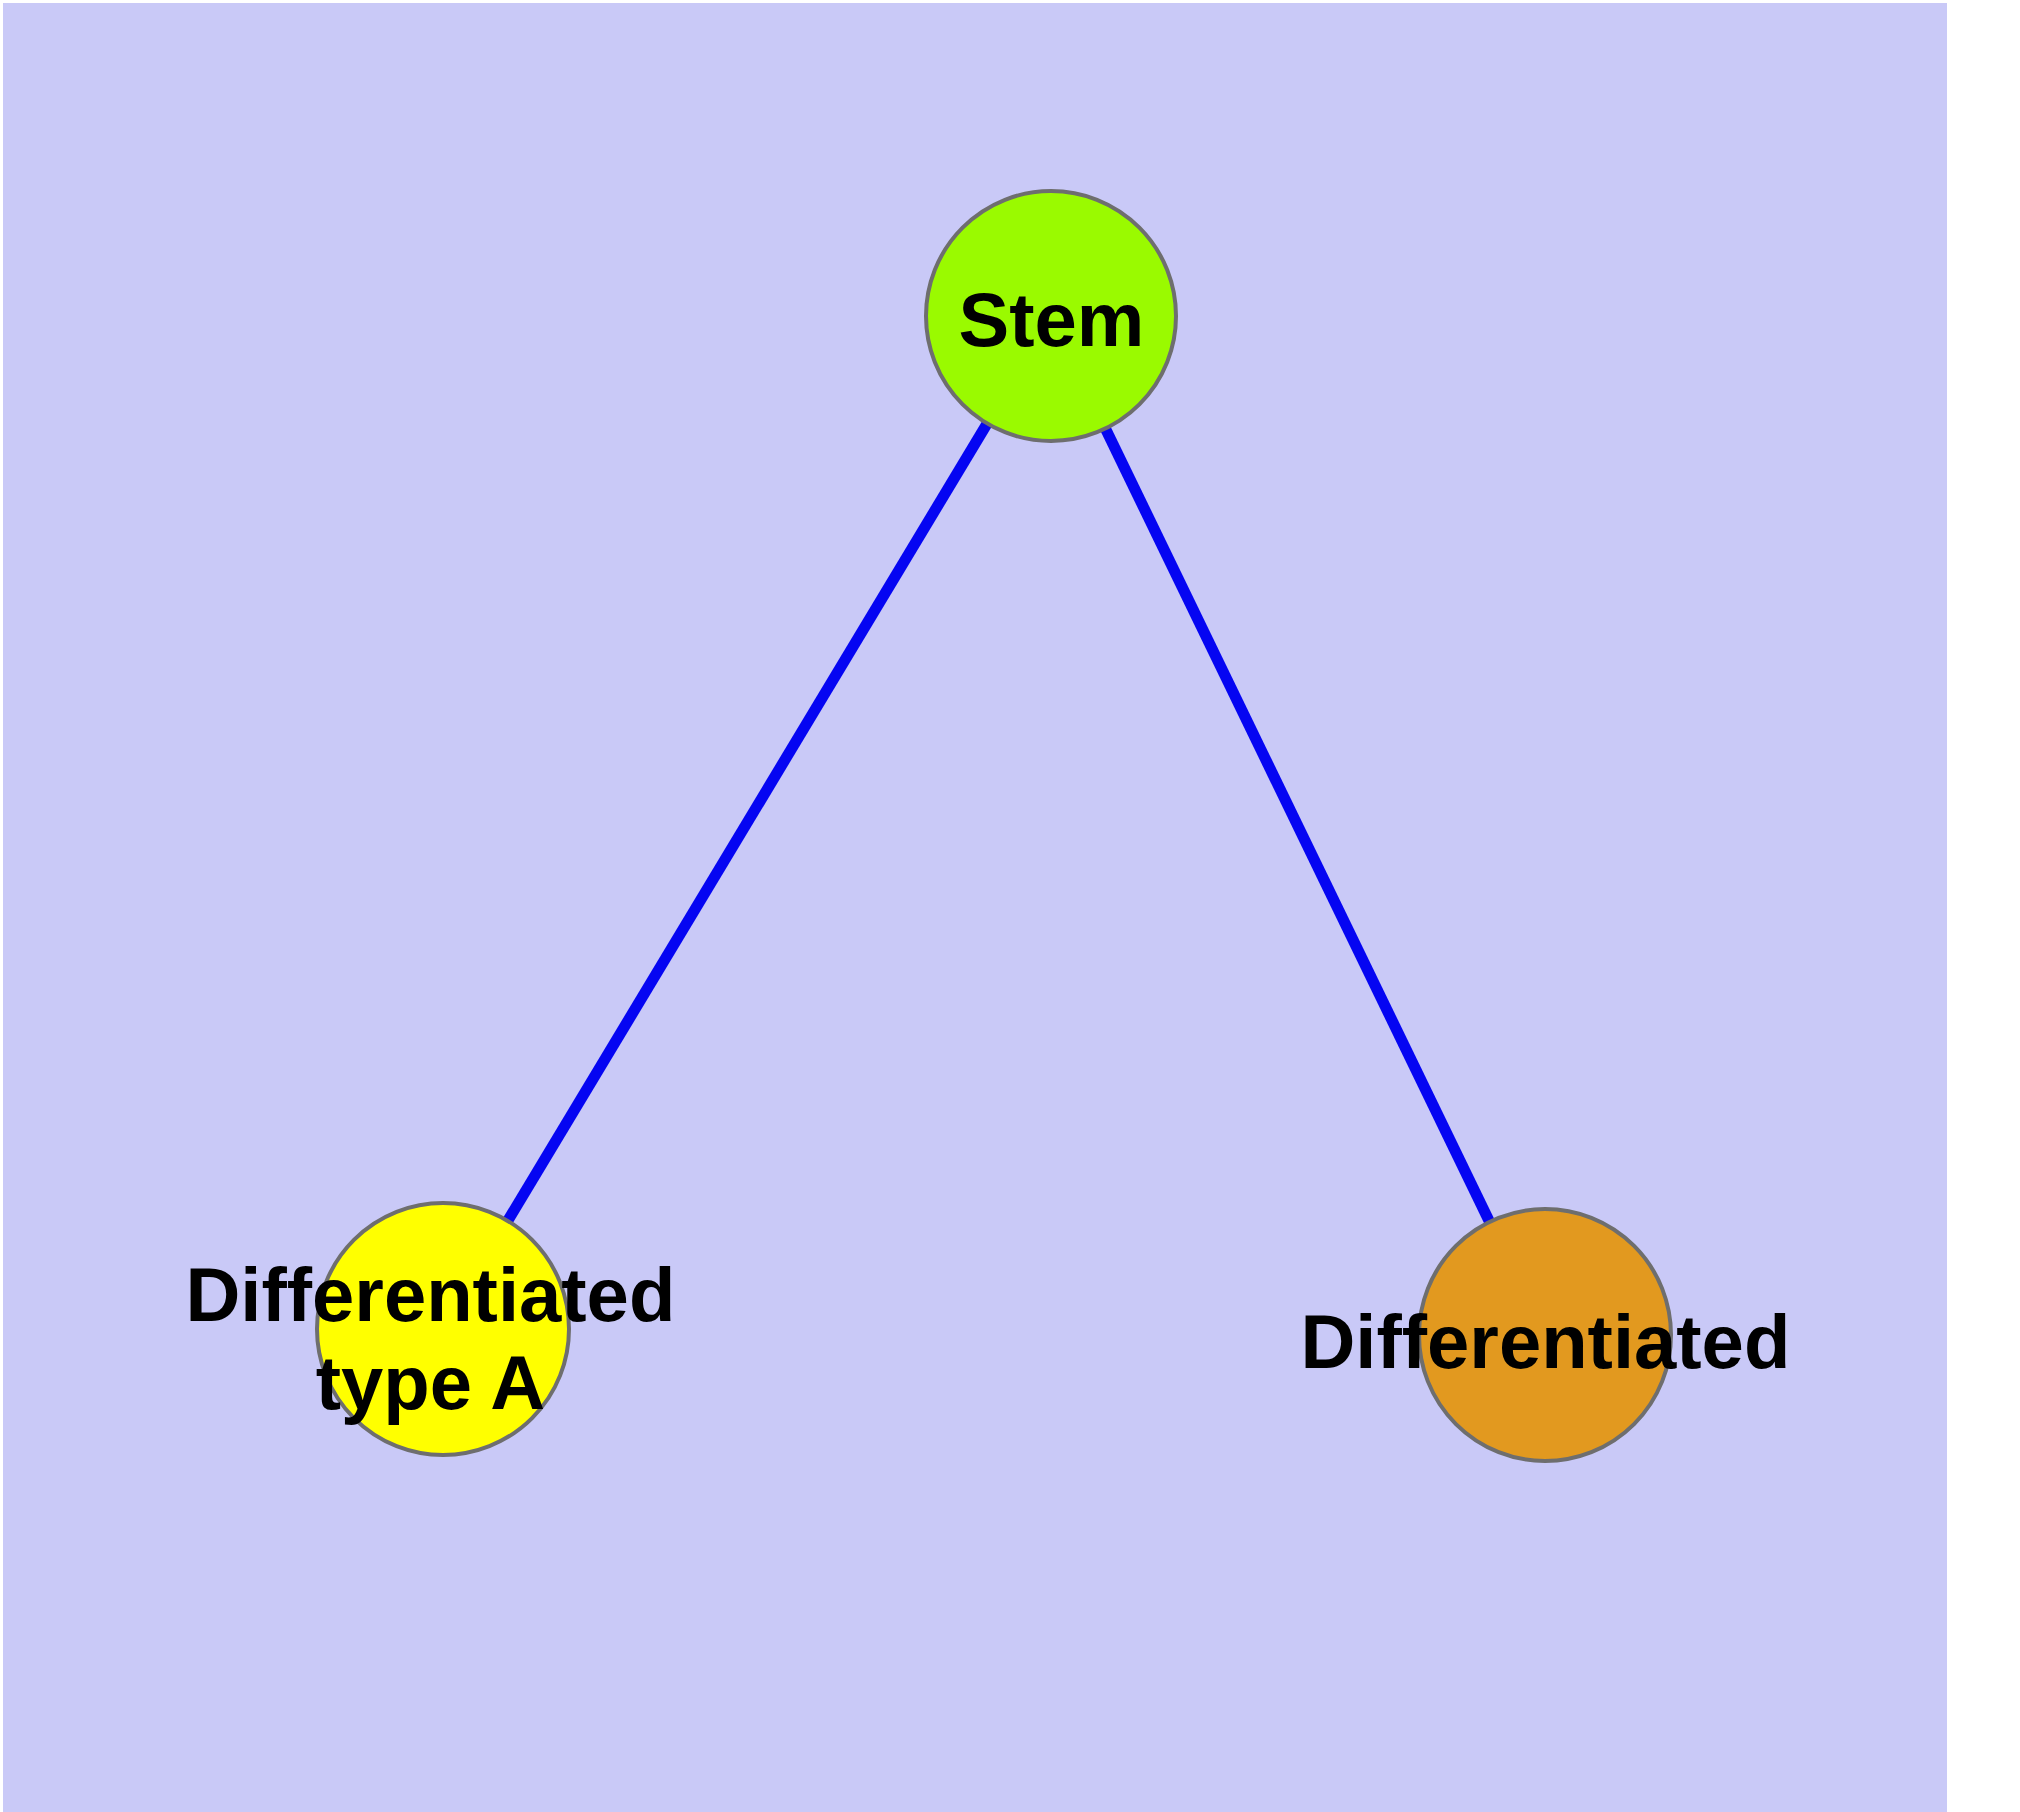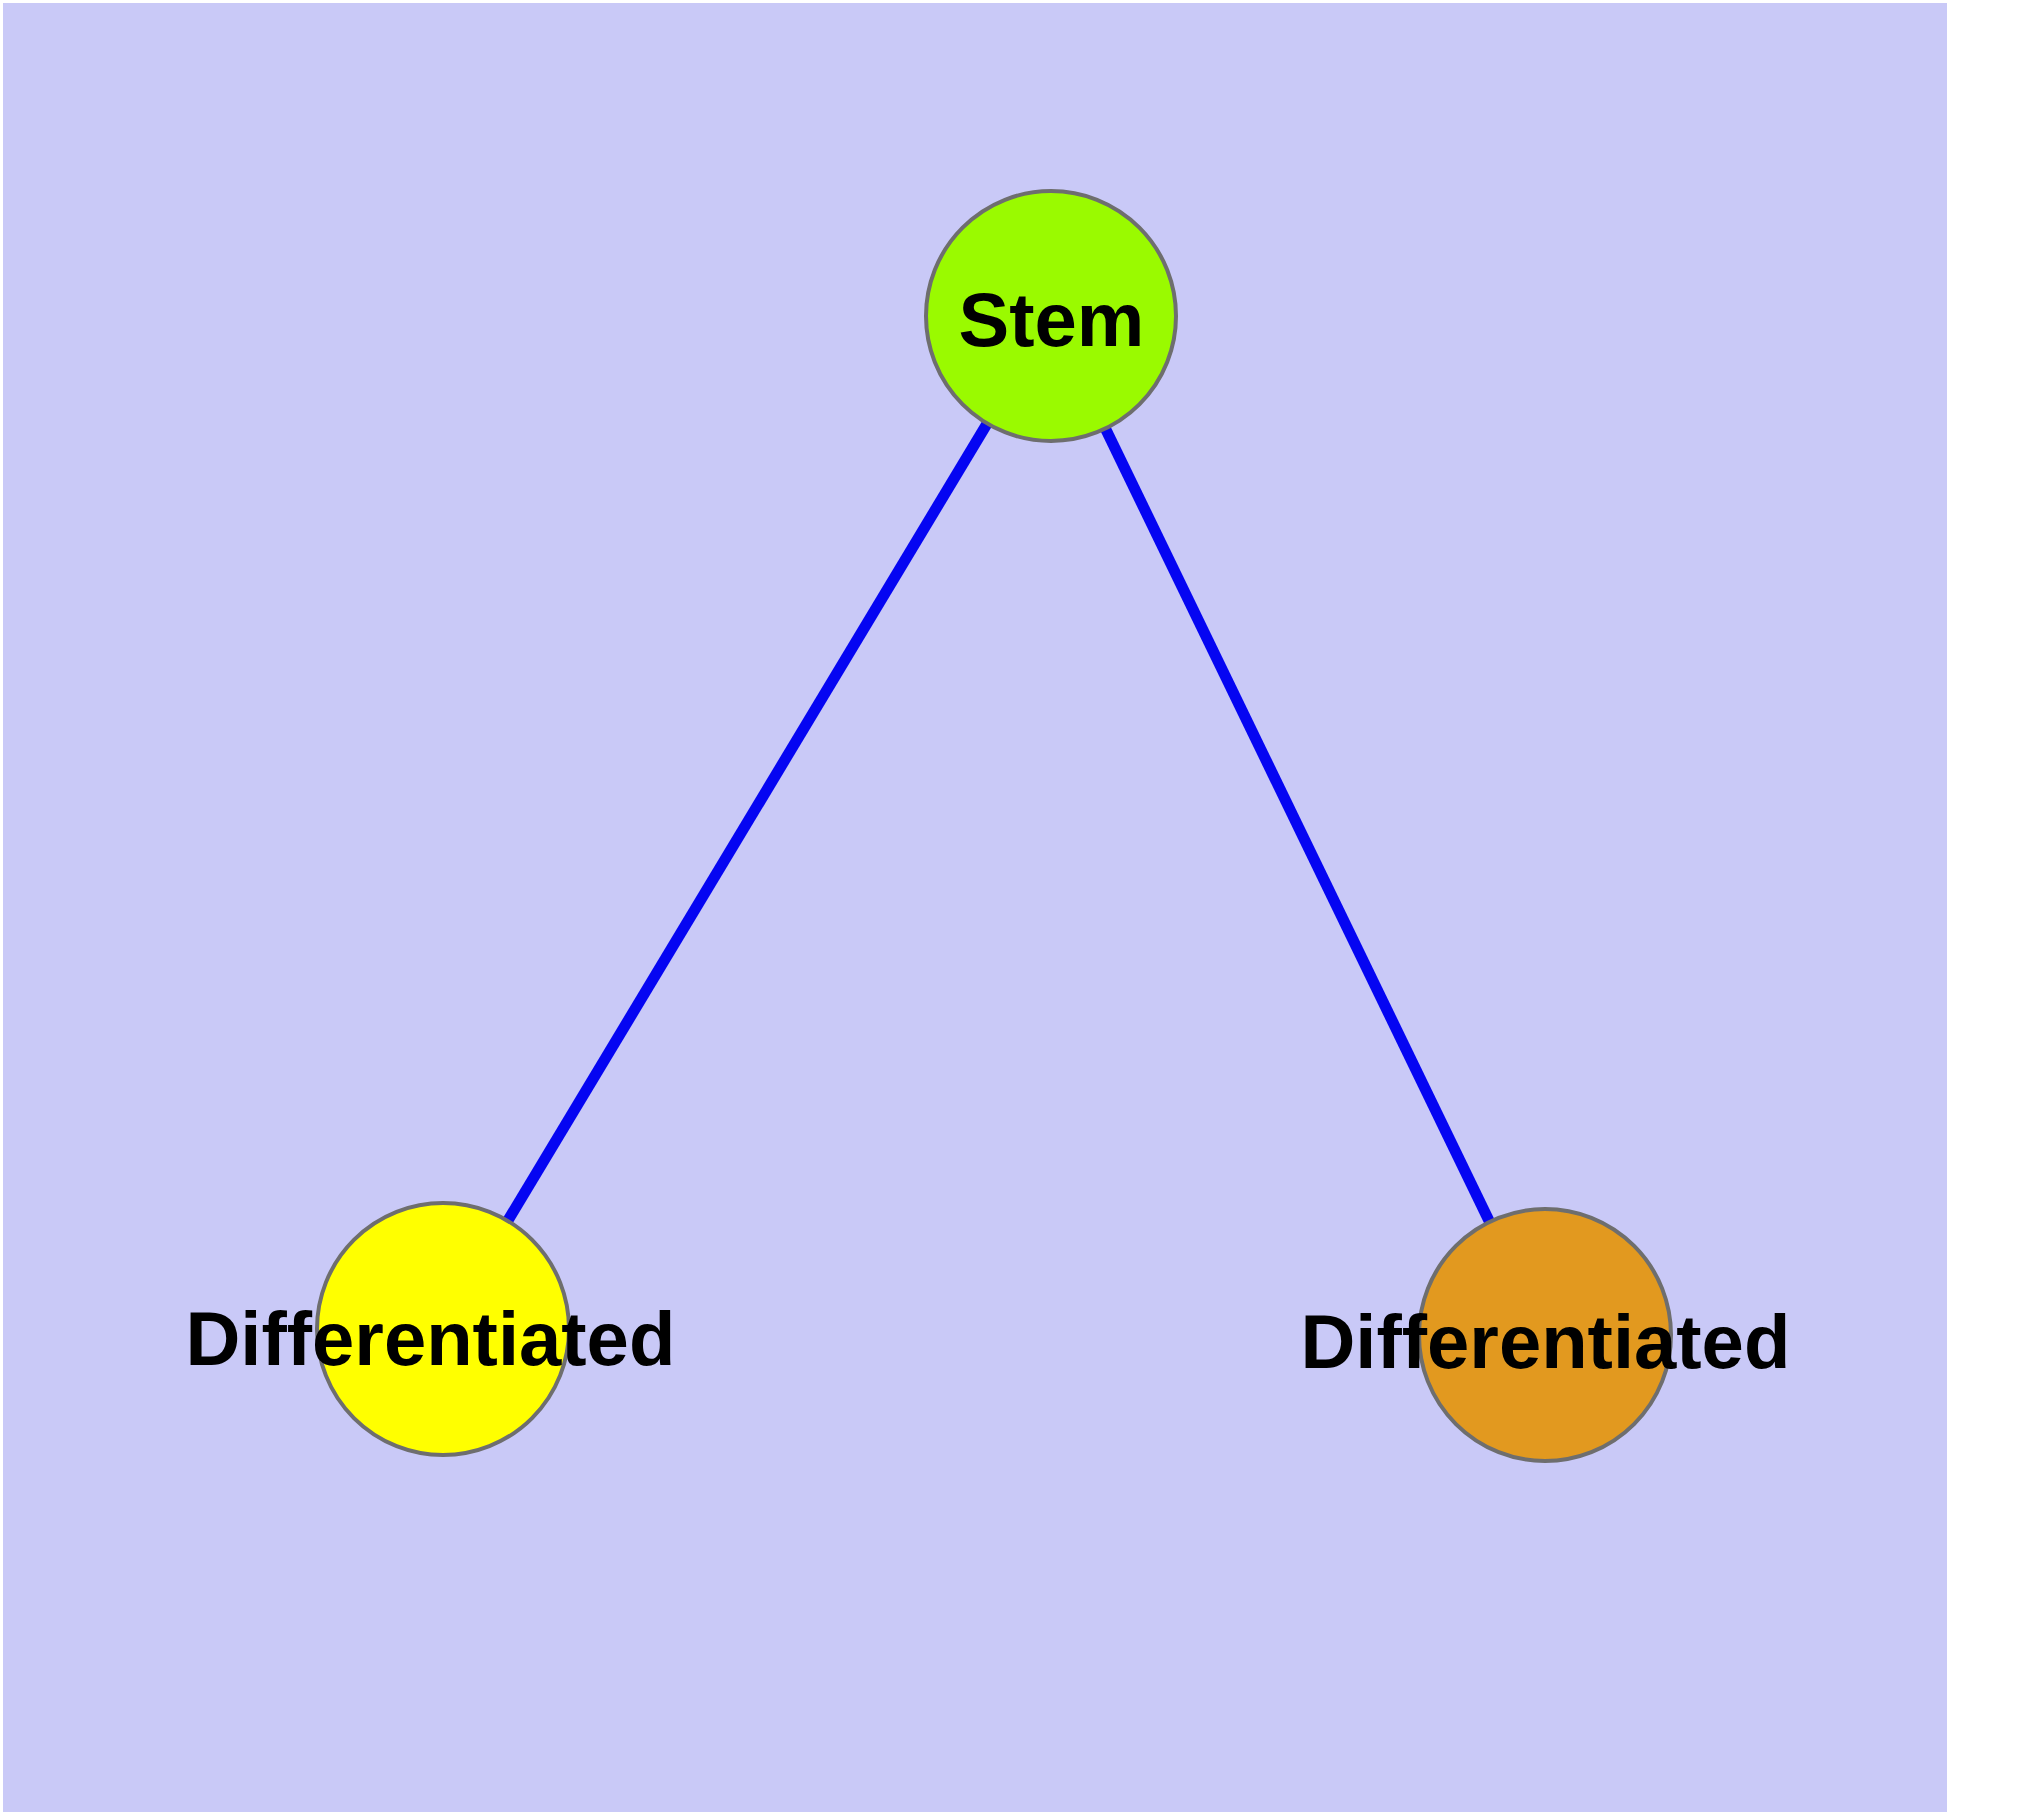--- a/index.html
+++ b/index.html
@@ -60,20 +60,21 @@
         <line x1="1237" y1="370" x2="1819" y2="1572" stroke="#0505F2" stroke-width="13"></line>
       </svg>
 
   <div class="node" style="left: 921px; top: 186px; width: 254px; height: 254px; background: rgb(154, 250, 0); border: 4.2px solid rgb(110, 110, 110);"></div>
       <div class="node-label" style="left: 1048px; top: 317px; color: rgb(0, 0, 0);">
         <div>Stem</div>
       </div>
       <div class="node" style="left: 312px; top: 1198px; width: 256px; height: 256px; background: rgb(255, 255, 0); border: 4.2px solid rgb(110, 110, 110);"></div>
       <div class="node-label" style="left: 427px; top: 1336px; color: rgb(0, 0, 0);">
         <div>Differentiated</div>
+        <div>type A</div>
       </div>
       <div class="node" style="left: 1414px; top: 1204px; width: 256px; height: 256px; background: rgb(226, 153, 31); border: 4.2px solid rgb(110, 110, 110);"></div>
       <div class="node-label" style="left: 1542px; top: 1339px; color: rgb(0, 0, 0);">
         <div>Differentiated</div>
       </div>
     </div>
 </div>
 
 
 </body></html>

